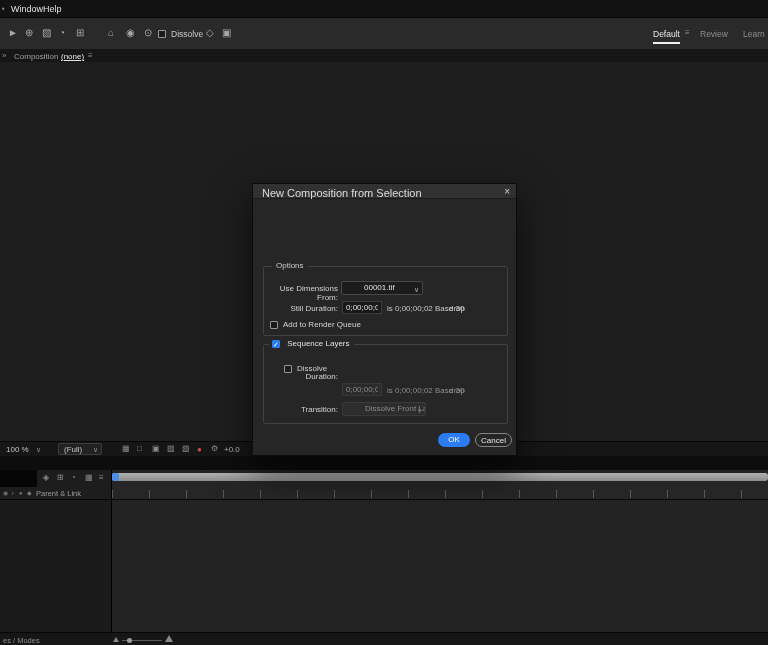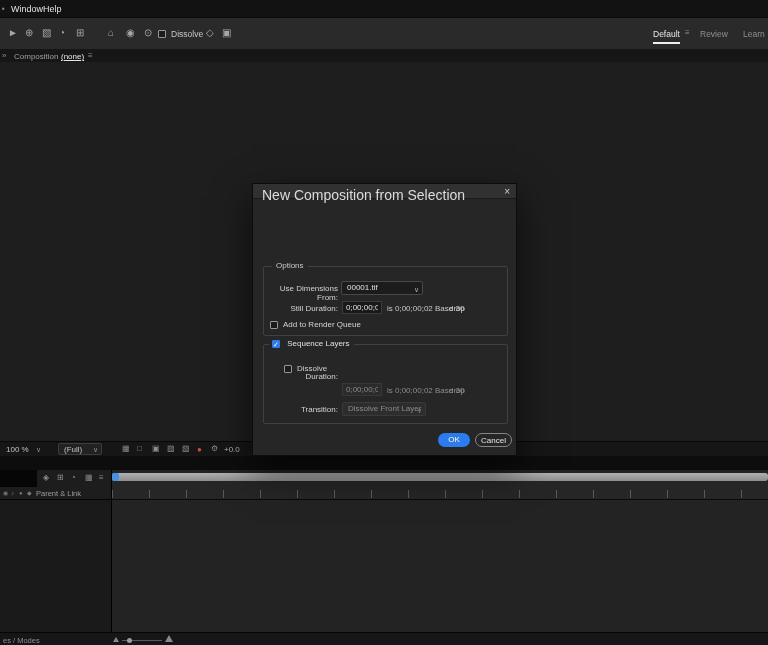--- a/index.html
+++ b/index.html
@@ -36,21 +36,21 @@
   .radio{position:absolute;width:8px;height:8px;border:1px solid #9a9a9a;border-radius:50%;box-sizing:border-box;background:#1b1b1b;}
   .radio.sel::after{content:"";position:absolute;left:1px;top:1px;width:4px;height:4px;border-radius:50%;background:#e9e9e9;}
   .chk{position:absolute;width:8px;height:8px;border:1px solid #969696;border-radius:1px;box-sizing:border-box;background:#1b1b1b;
        font-size:7px;line-height:7px;text-align:center;color:transparent;}
   .chk.on{background:#2b7cf0;border-color:#2b7cf0;color:#fff;}
   .rlab{position:absolute;left:0;width:74px;text-align:right;font-size:8px;color:#d2d2d2;}
   .inp{position:absolute;height:13px;box-sizing:border-box;background:#191919;border:1px solid #3c3c3c;
        color:#e0e0e0;font-size:8px;font-family:"Liberation Sans",sans-serif;padding:0 3px;}
   .inp.dis{background:#2b2b2b;border-color:#383838;color:#8a8a8a;}
   .dd{position:absolute;height:14px;box-sizing:border-box;background:#1c1c1c;border:1px solid #484848;border-radius:2px;
-      font-size:8px;color:#e0e0e0;line-height:12px;padding:0 13px 0 5px;white-space:nowrap;overflow:hidden;}
+      font-size:8px;color:#e0e0e0;line-height:12px;padding:0 13px 0 22px;white-space:nowrap;overflow:hidden;}
   .dd .car{position:absolute;right:3px;top:2px;font-size:7px;color:#b0b0b0;}
   .dd.dis{background:#2d2d2d;border-color:#3a3a3a;color:#8c8c8c;}
   .dd.dis .car{color:#777;}
   .btn{position:absolute;height:14px;border-radius:7px;font-size:8px;text-align:center;line-height:14px;box-sizing:border-box;cursor:default;}
   #ok-btn{left:185px;top:249px;width:32px;background:#2b7cf0;color:#fff;}
   #cancel-btn{left:222px;top:249px;width:37px;border:1px solid #868686;color:#e4e4e4;}
 
   
   #navigator{left:112px;top:473px;width:656px;height:8px;border-radius:3px;background:linear-gradient(#b0b0b0,#8d8d8d);}
   #playhead{left:112px;top:473px;width:7px;height:8px;border-radius:2px;background:#4a8fe7;}
@@ -159,21 +159,21 @@
   <div id="status" class="abs">
     <span class="abs t75" style="left:3px;top:3px;color:#8f8f8f;">es / Modes</span>
     <div class="abs tri-s" style="left:113px;top:4px;"></div>
     <div class="abs" style="left:122px;top:7px;width:40px;height:1px;background:#5a5a5a;"></div>
     <div class="abs" style="left:127px;top:5px;width:5px;height:5px;border-radius:50%;background:#9e9e9e;"></div>
     <div class="abs tri-l" style="left:165px;top:2px;"></div>
   </div>
 
   <div id="dialog" class="abs">
     <div id="dlg-titlebar" class="abs">
-      <span class="abs" style="left:9px;top:3px;font-size:14px;color:#dcdcdc;">New Composition from Selection</span>
+      <span class="abs" style="left:9px;top:3px;font-size:11px;color:#dcdcdc;">New Composition from Selection</span>
       <span class="abs" style="right:6px;top:2px;font-size:10px;color:#cfcfcf;">×</span>
     </div>
 
 
     <div class="grp" style="left:10px;top:82px;width:245px;height:70px;">
       <span class="legend">Options</span>
 
       <span class="rlab" style="top:17px;">Use Dimensions From:</span>
       <div class="dd" style="left:77px;top:14px;width:82px;">
         <span>00001.tif</span>

